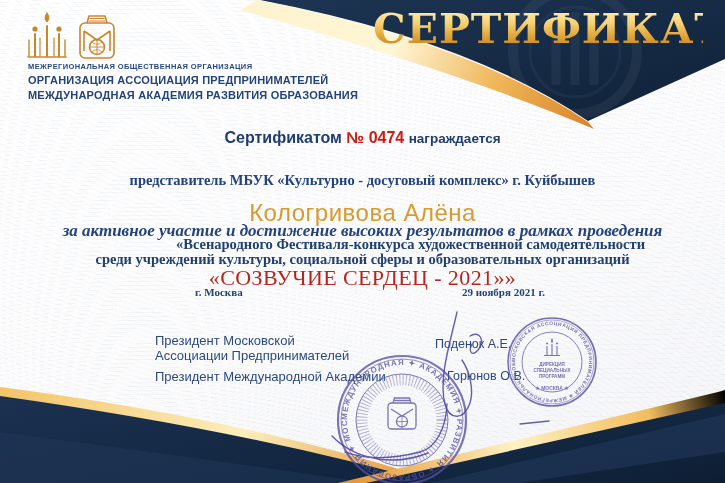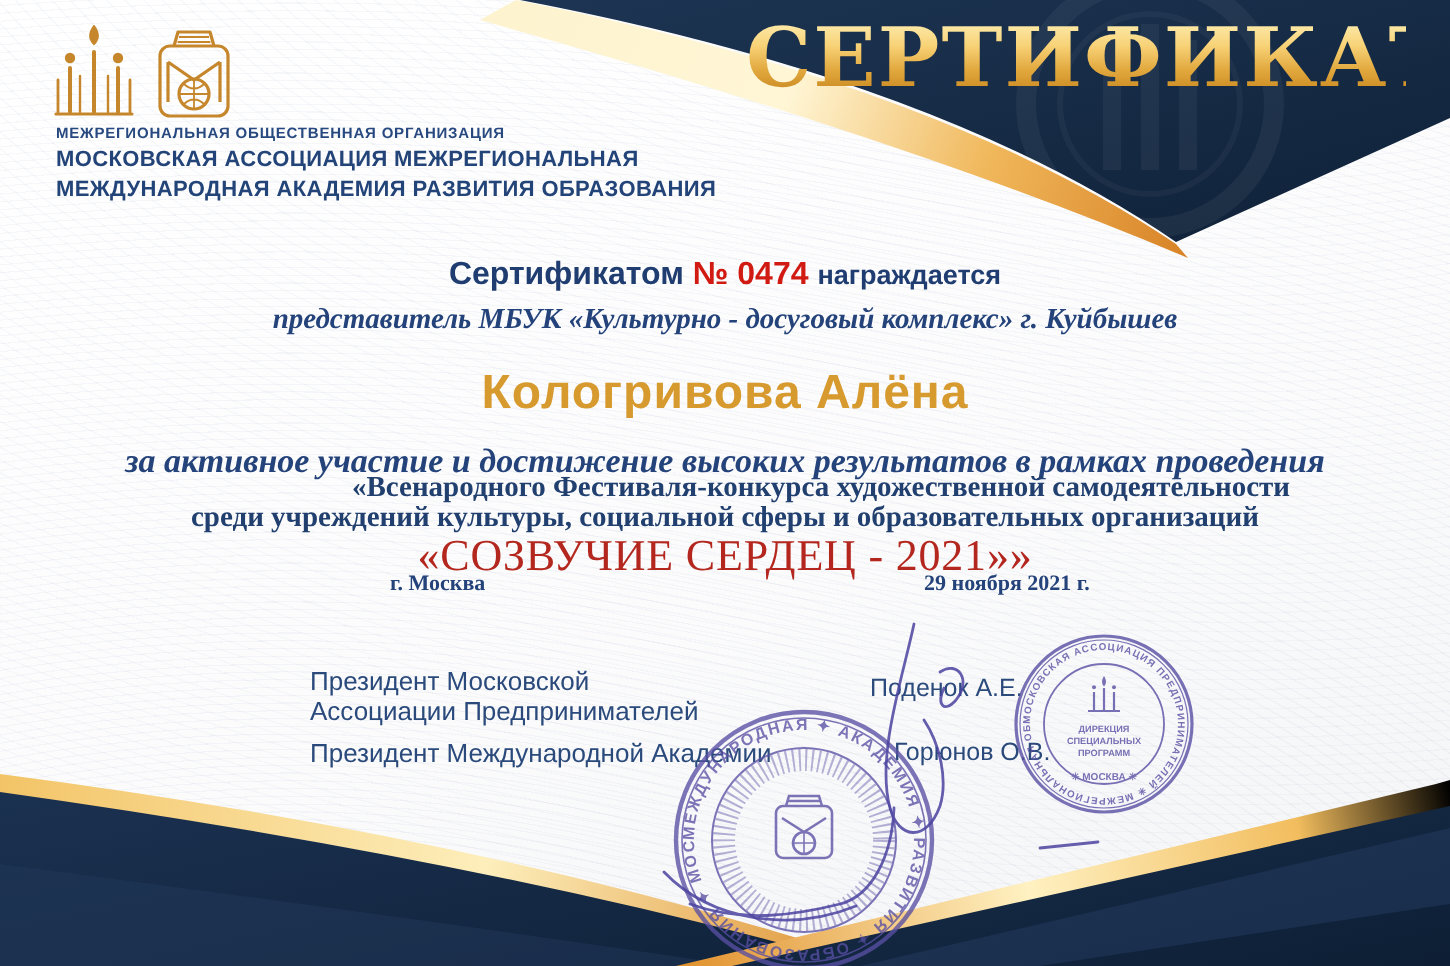--- a/index.html
+++ b/index.html
@@ -22,22 +22,22 @@
     font-family:"DejaVu Serif","Liberation Serif",serif;
     font-weight:bold;font-size:41px;letter-spacing:1px;
     background:linear-gradient(180deg,#fff3bc 5%,#f7d175 38%,#e2a93f 62%,#c07d15 95%);
     -webkit-background-clip:text;background-clip:text;color:transparent;
   }
   
   .cline{left:0;width:725px;text-align:center;color:#1f3d70;}
   .award-line{top:129px;font-size:16px;font-weight:bold;}
   .award-number{color:#d11a12;}
   .award-suffix{font-size:13.5px;}
-  .rep-line{top:152px;font-family:"Liberation Serif",serif;font-style:italic;font-weight:bold;font-size:14.5px;color:#24437a;}
-  .name-line{top:183px;font-size:24px;font-weight:bold;color:#d79a2f;letter-spacing:.5px;}
+  .rep-line{top:172px;font-family:"Liberation Serif",serif;font-weight:bold;font-size:14.5px;color:#24437a;}
+  .name-line{top:199px;font-size:24px;font-weight:normal;color:#d79a2f;letter-spacing:.5px;}
   .reason-line{top:221px;font-family:"Liberation Serif",serif;font-style:italic;font-weight:bold;font-size:17px;color:#24437a;}
   .event1{top:236px;font-family:"Liberation Serif",serif;font-weight:bold;font-size:14.5px;color:#21406f;padding-left:48px;}
   .event2{top:251px;font-family:"Liberation Serif",serif;font-weight:bold;font-size:14.5px;color:#21406f;}
   .event-title{top:264.5px;font-family:"Liberation Serif",serif;font-weight:normal;font-size:22px;color:#b3271e;letter-spacing:.4px;}
   .city{left:195px;top:286px;font-family:"Liberation Serif",serif;font-weight:bold;font-size:11px;color:#24437a;text-align:center;}
   .date{left:462px;top:286px;font-family:"Liberation Serif",serif;font-weight:bold;font-size:11px;color:#24437a;}
   
   .pres{left:155px;color:#2b4a7c;font-size:13px;line-height:15px;}
   .pres1{top:333px;}
   .pres2{top:369px;}
@@ -123,21 +123,21 @@
       <path d="M13.5,5.5 H28.5 M12.8,8 H29.2" stroke-width="1"></path>
       <rect x="4" y="10" width="34" height="35" rx="5"></rect>
       <path d="M8,18 L21,27 L34,18 M8,18 V38 M34,18 V38"></path>
       <circle cx="21" cy="34" r="7.5"></circle>
       <path d="M13.5,34 H28.5 M21,26.5 V41.5 M16,29 C19,32 23,32 26,29 M16,39 C19,36 23,36 26,39" stroke-width="0.9"></path>
     </g>
   </svg>
 
   <div class="abs org-block">
     <div class="org-s">МЕЖРЕГИОНАЛЬНАЯ ОБЩЕСТВЕННАЯ ОРГАНИЗАЦИЯ</div>
-    <div class="org-b">МОСКОВСКАЯ АССОЦИАЦИЯ МЕЖРЕГИОНАЛЬНАЯ</div>
+    <div class="org-b">ОРГАНИЗАЦИЯ АССОЦИАЦИЯ ПРЕДПРИНИМАТЕЛЕЙ</div>
     <div class="org-b">МЕЖДУНАРОДНАЯ АКАДЕМИЯ РАЗВИТИЯ ОБРАЗОВАНИЯ</div>
   </div>
 
   <div class="abs title">СЕРТИФИКАТ</div>
 
   <div class="abs cline award-line">
     <span>Сертификатом</span>
     <span class="award-number">№ 0474</span>
     <span class="award-suffix">награждается</span>
   </div>

